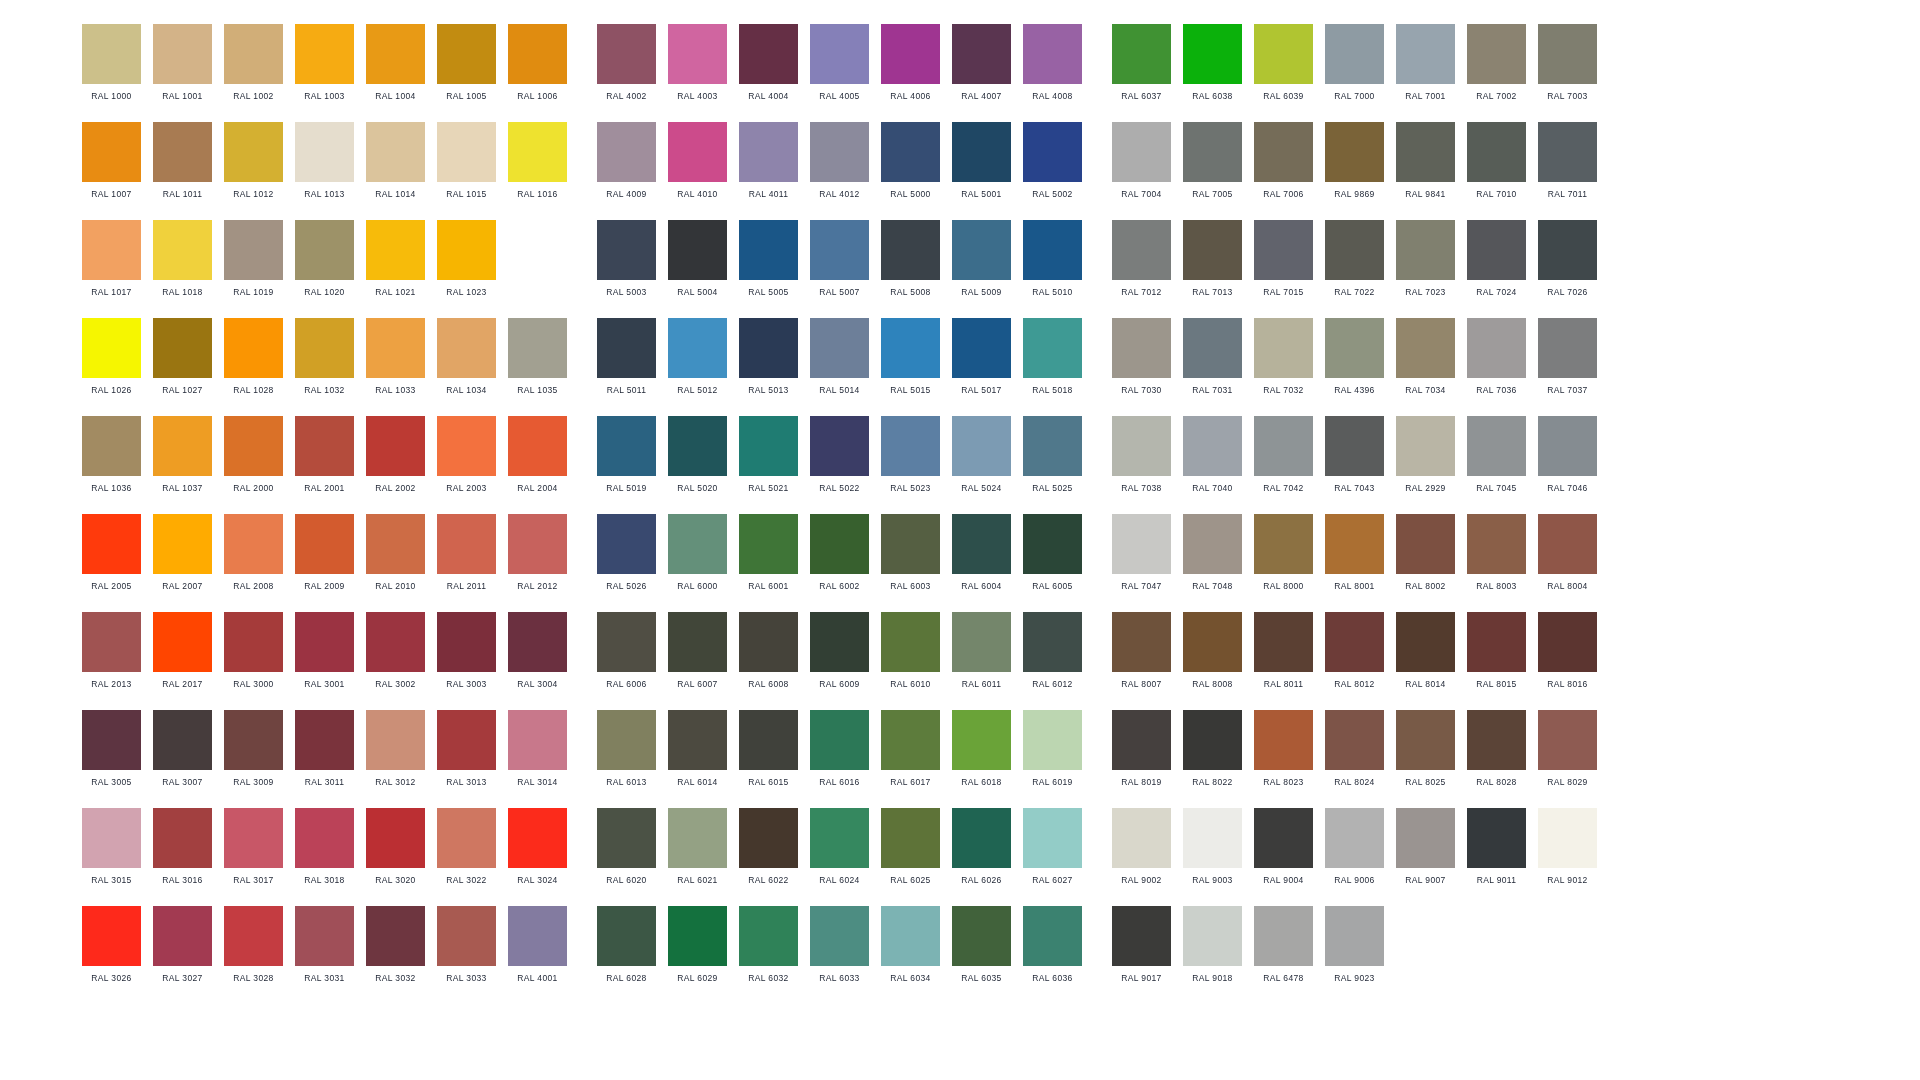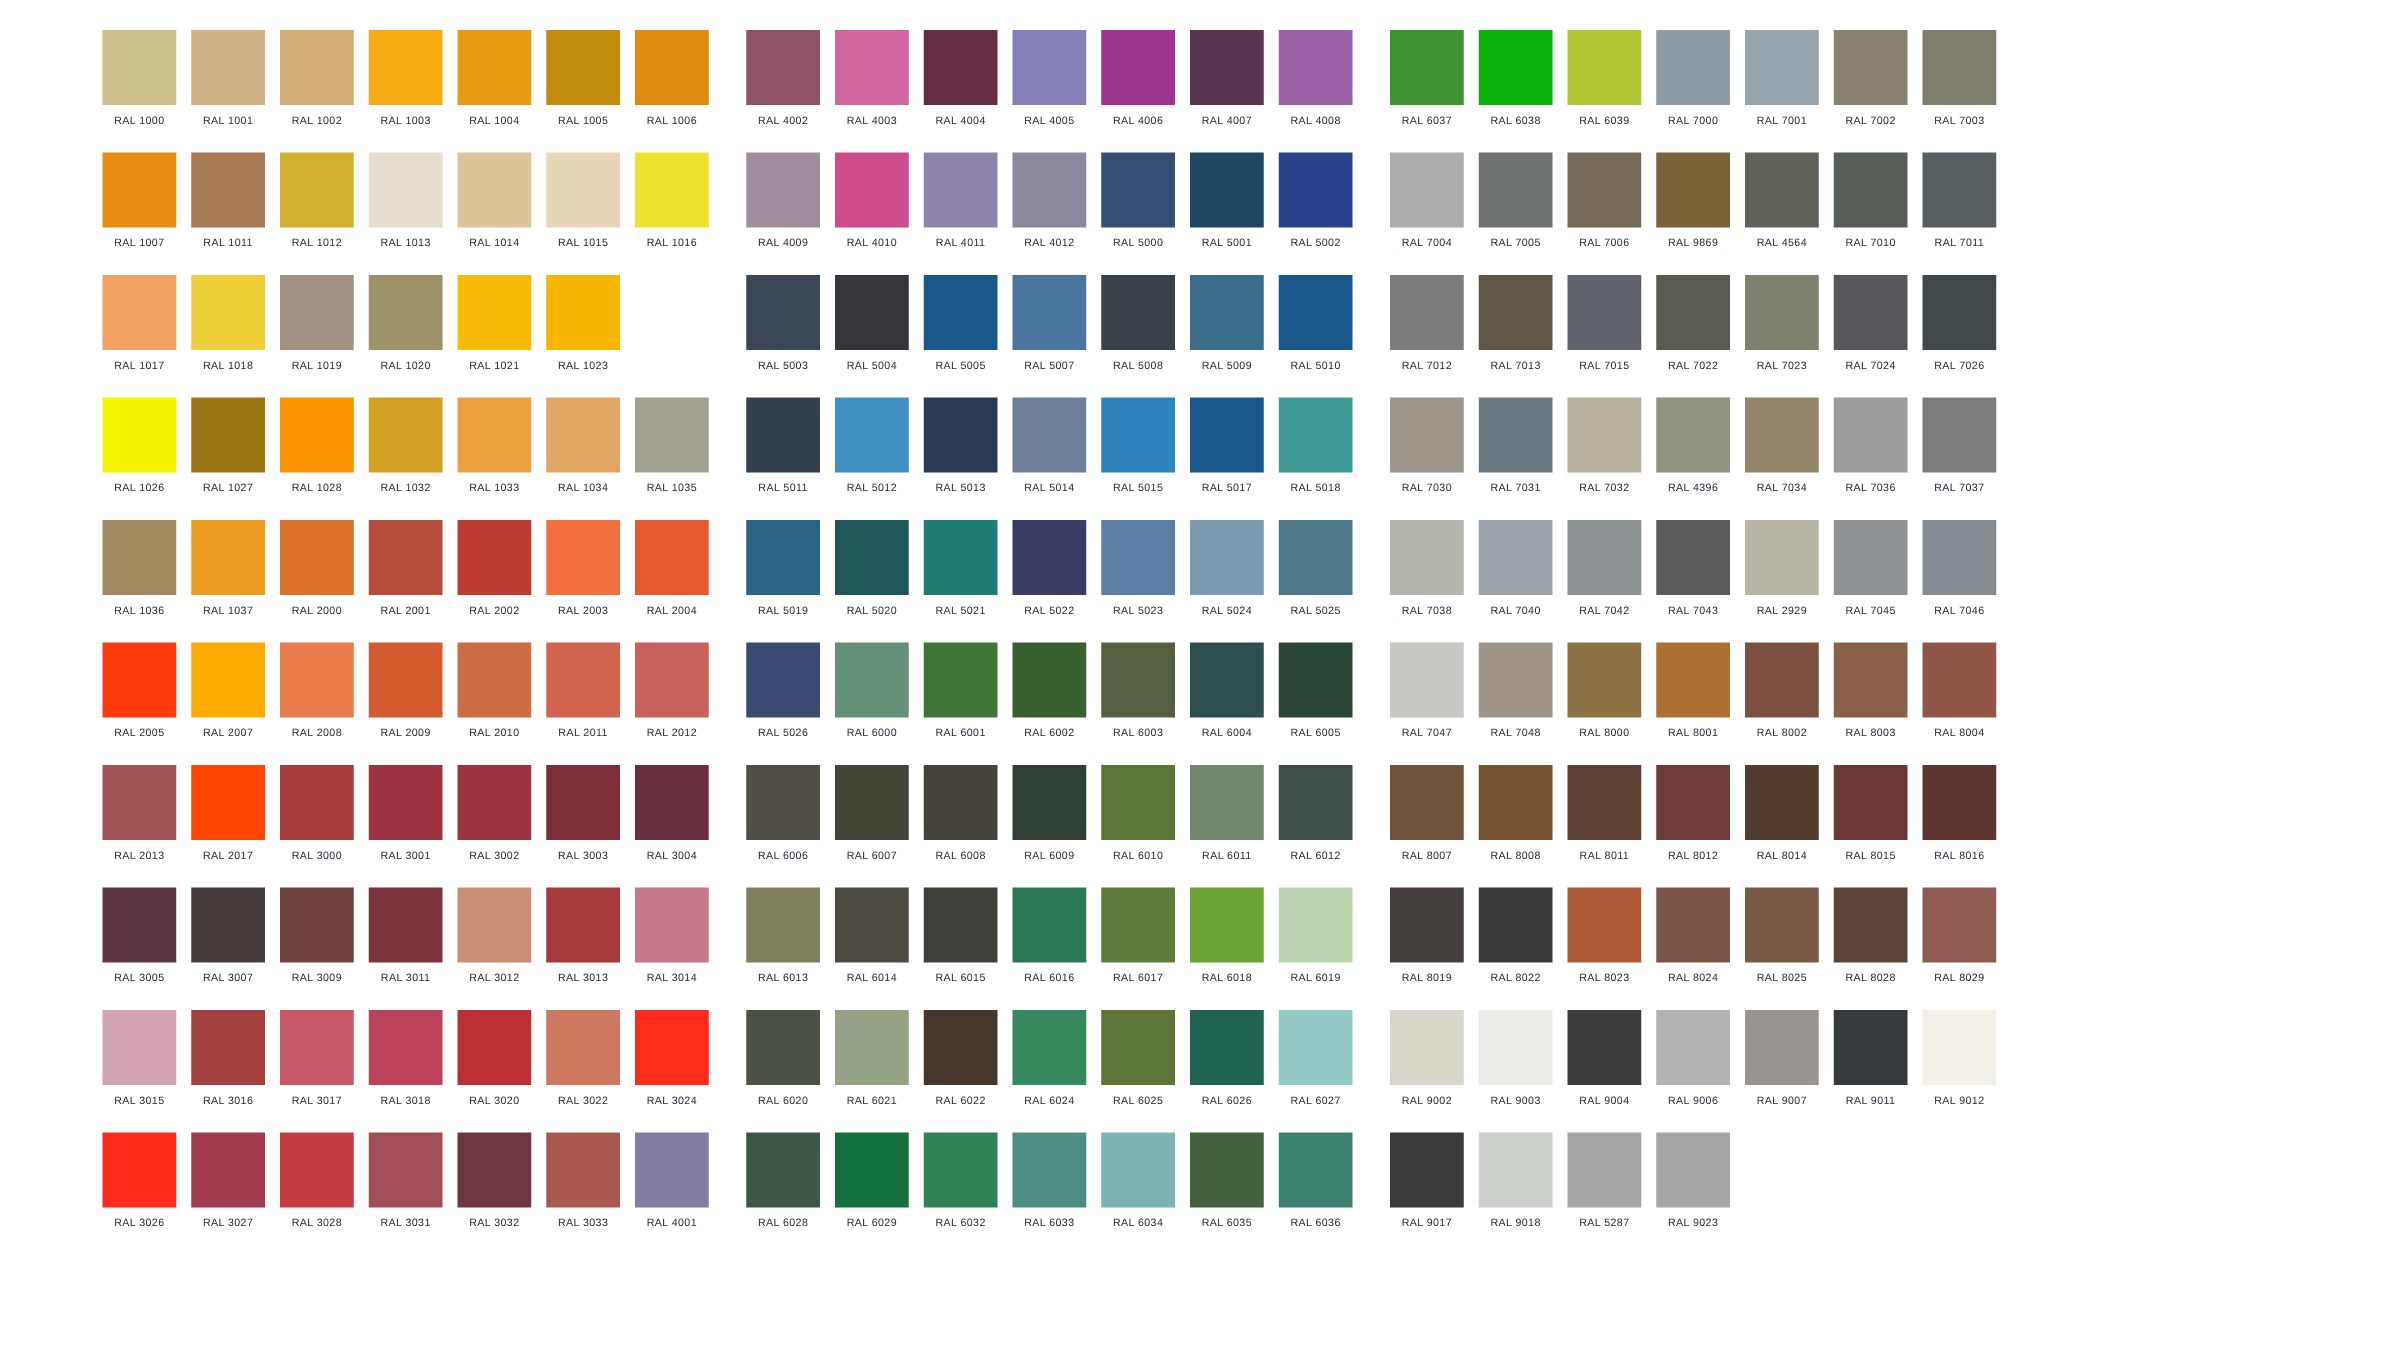--- a/index.html
+++ b/index.html
@@ -253,21 +253,21 @@
           <div class="swatch-cell">
             <div class="swatch-chip" style="background: rgb(117, 108, 88);"></div>
             <div class="swatch-label">RAL 7006</div>
           </div>
           <div class="swatch-cell">
             <div class="swatch-chip" style="background: rgb(122, 99, 56);"></div>
             <div class="swatch-label">RAL 9869</div>
           </div>
           <div class="swatch-cell">
             <div class="swatch-chip" style="background: rgb(95, 98, 89);"></div>
-            <div class="swatch-label">RAL 4564</div>
+            <div class="swatch-label">RAL 9841</div>
           </div>
           <div class="swatch-cell">
             <div class="swatch-chip" style="background: rgb(87, 93, 87);"></div>
             <div class="swatch-label">RAL 7010</div>
           </div>
           <div class="swatch-cell">
             <div class="swatch-chip" style="background: rgb(88, 95, 99);"></div>
             <div class="swatch-label">RAL 7011</div>
           </div>
         </div>
@@ -997,21 +997,21 @@
           <div class="swatch-cell">
             <div class="swatch-chip" style="background: rgb(59, 59, 57);"></div>
             <div class="swatch-label">RAL 9017</div>
           </div>
           <div class="swatch-cell">
             <div class="swatch-chip" style="background: rgb(203, 208, 203);"></div>
             <div class="swatch-label">RAL 9018</div>
           </div>
           <div class="swatch-cell">
             <div class="swatch-chip" style="background: rgb(166, 166, 165);"></div>
-            <div class="swatch-label">RAL 5287</div>
+            <div class="swatch-label">RAL 6478</div>
           </div>
           <div class="swatch-cell">
             <div class="swatch-chip" style="background: rgb(165, 166, 167);"></div>
             <div class="swatch-label">RAL 9023</div>
           </div>
           <div class="swatch-cell empty">
             <div class="swatch-chip"></div>
             <div class="swatch-label"></div>
           </div>
           <div class="swatch-cell empty">

